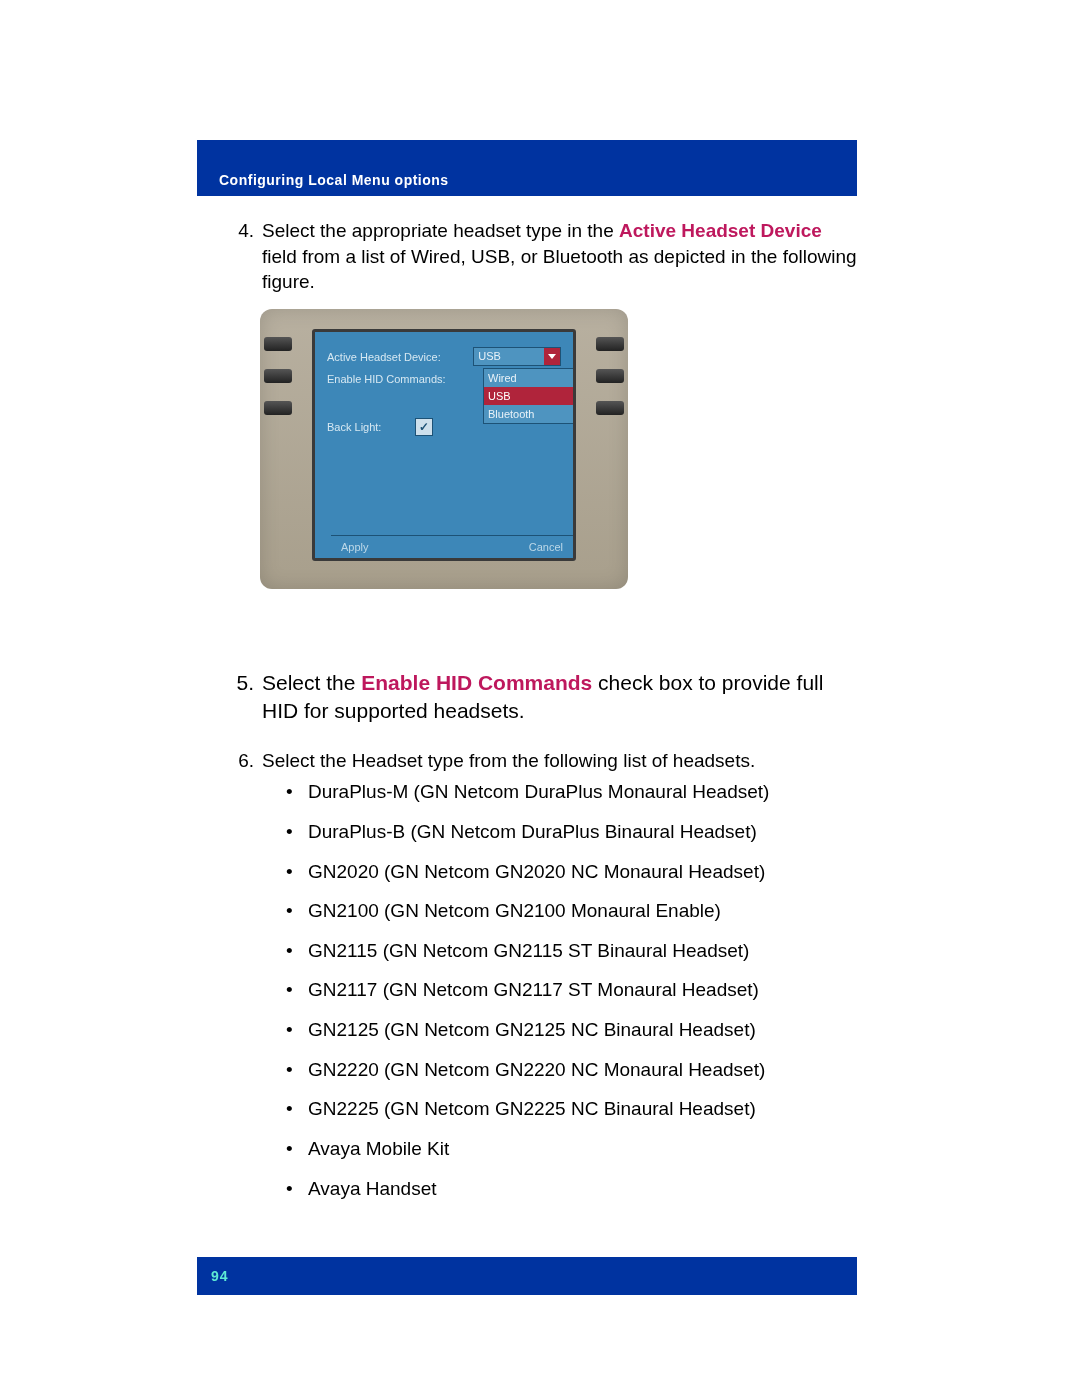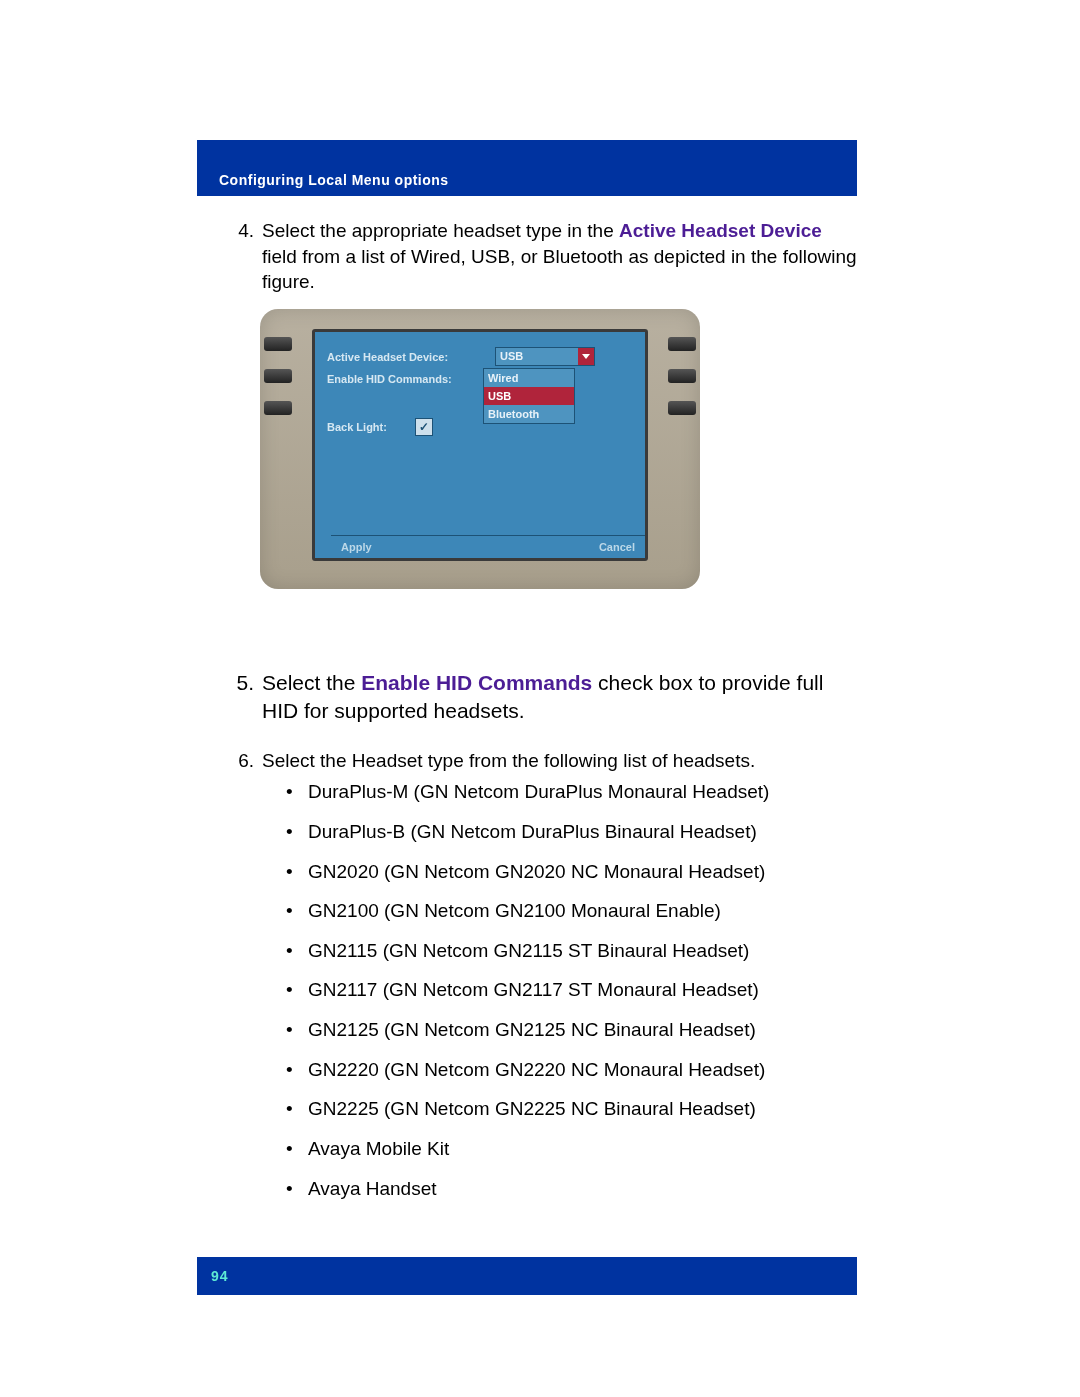--- a/index.html
+++ b/index.html
@@ -52,38 +52,37 @@
   .step-num {
     width: 34px;
     flex: 0 0 34px;
     text-align: right;
     padding-right: 8px;
   }
   .step-body {
     flex: 1;
   }
   .bold-blue {
-    color: #4c1d95;
+    color: #be185d;
     font-weight: bold;
   }
   .larger { font-size: 21px; }
   .figure {
     margin: 14px 0 20px 40px;
     width: 440px;
     height: 280px;
     position: relative;
   }
   .bezel-outer {
-    width: 440px;
+    width: 368px;
     height: 280px;
     background: linear-gradient(180deg, #b8b0a0 0%, #a89f8c 100%);
-    border-radius: 18px;
+    border-radius: 12px;
     position: relative;
     box-shadow: inset 0 0 20px rgba(0,0,0,0.15);
-    font-weight: bold;
   }
   .side-btns { position: absolute; top: 28px; display: flex; flex-direction: column; gap: 18px; }
   .side-btns.left { left: 4px; }
   .side-btns.right { right: 4px; }
   .side-btn {
     width: 28px; height: 14px;
     background: linear-gradient(180deg,#555,#222);
     border-radius: 3px;
   }
   .screen {

